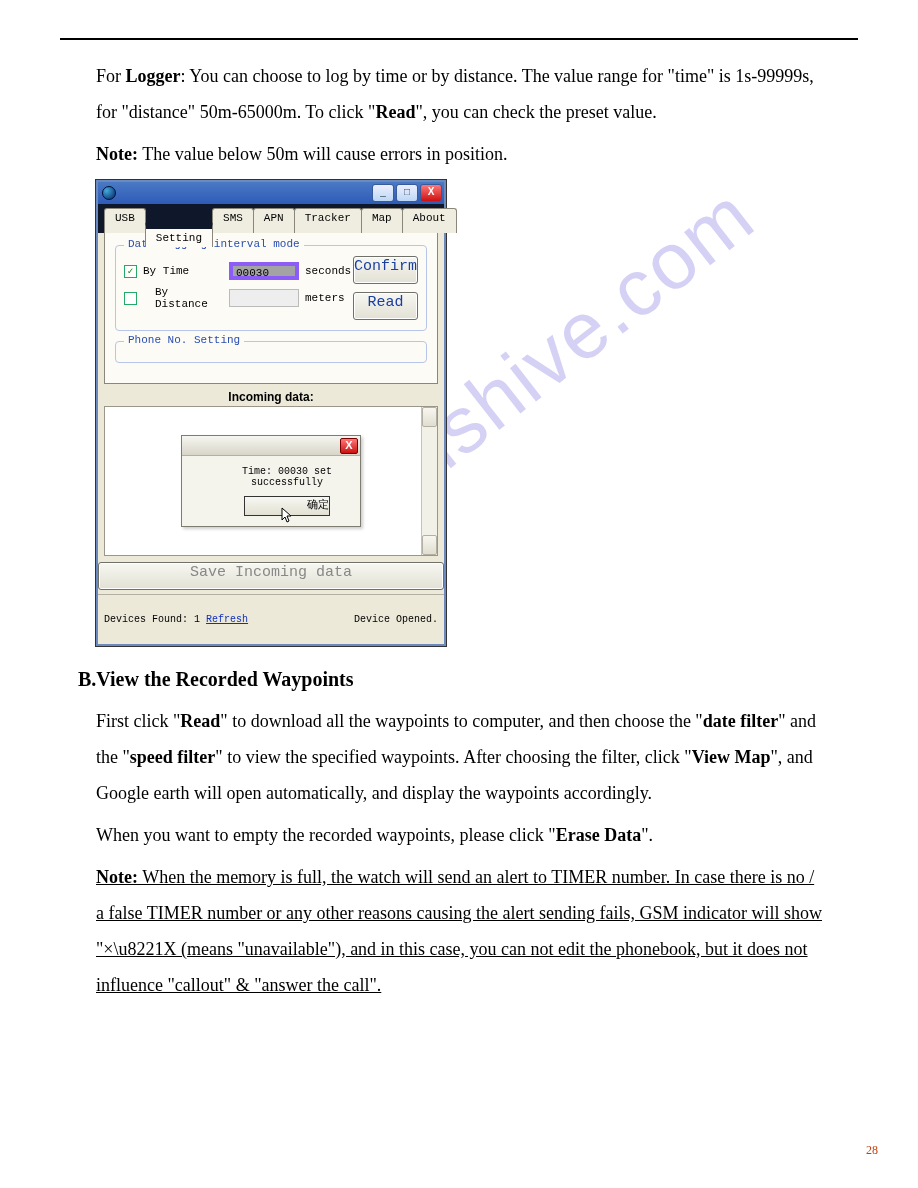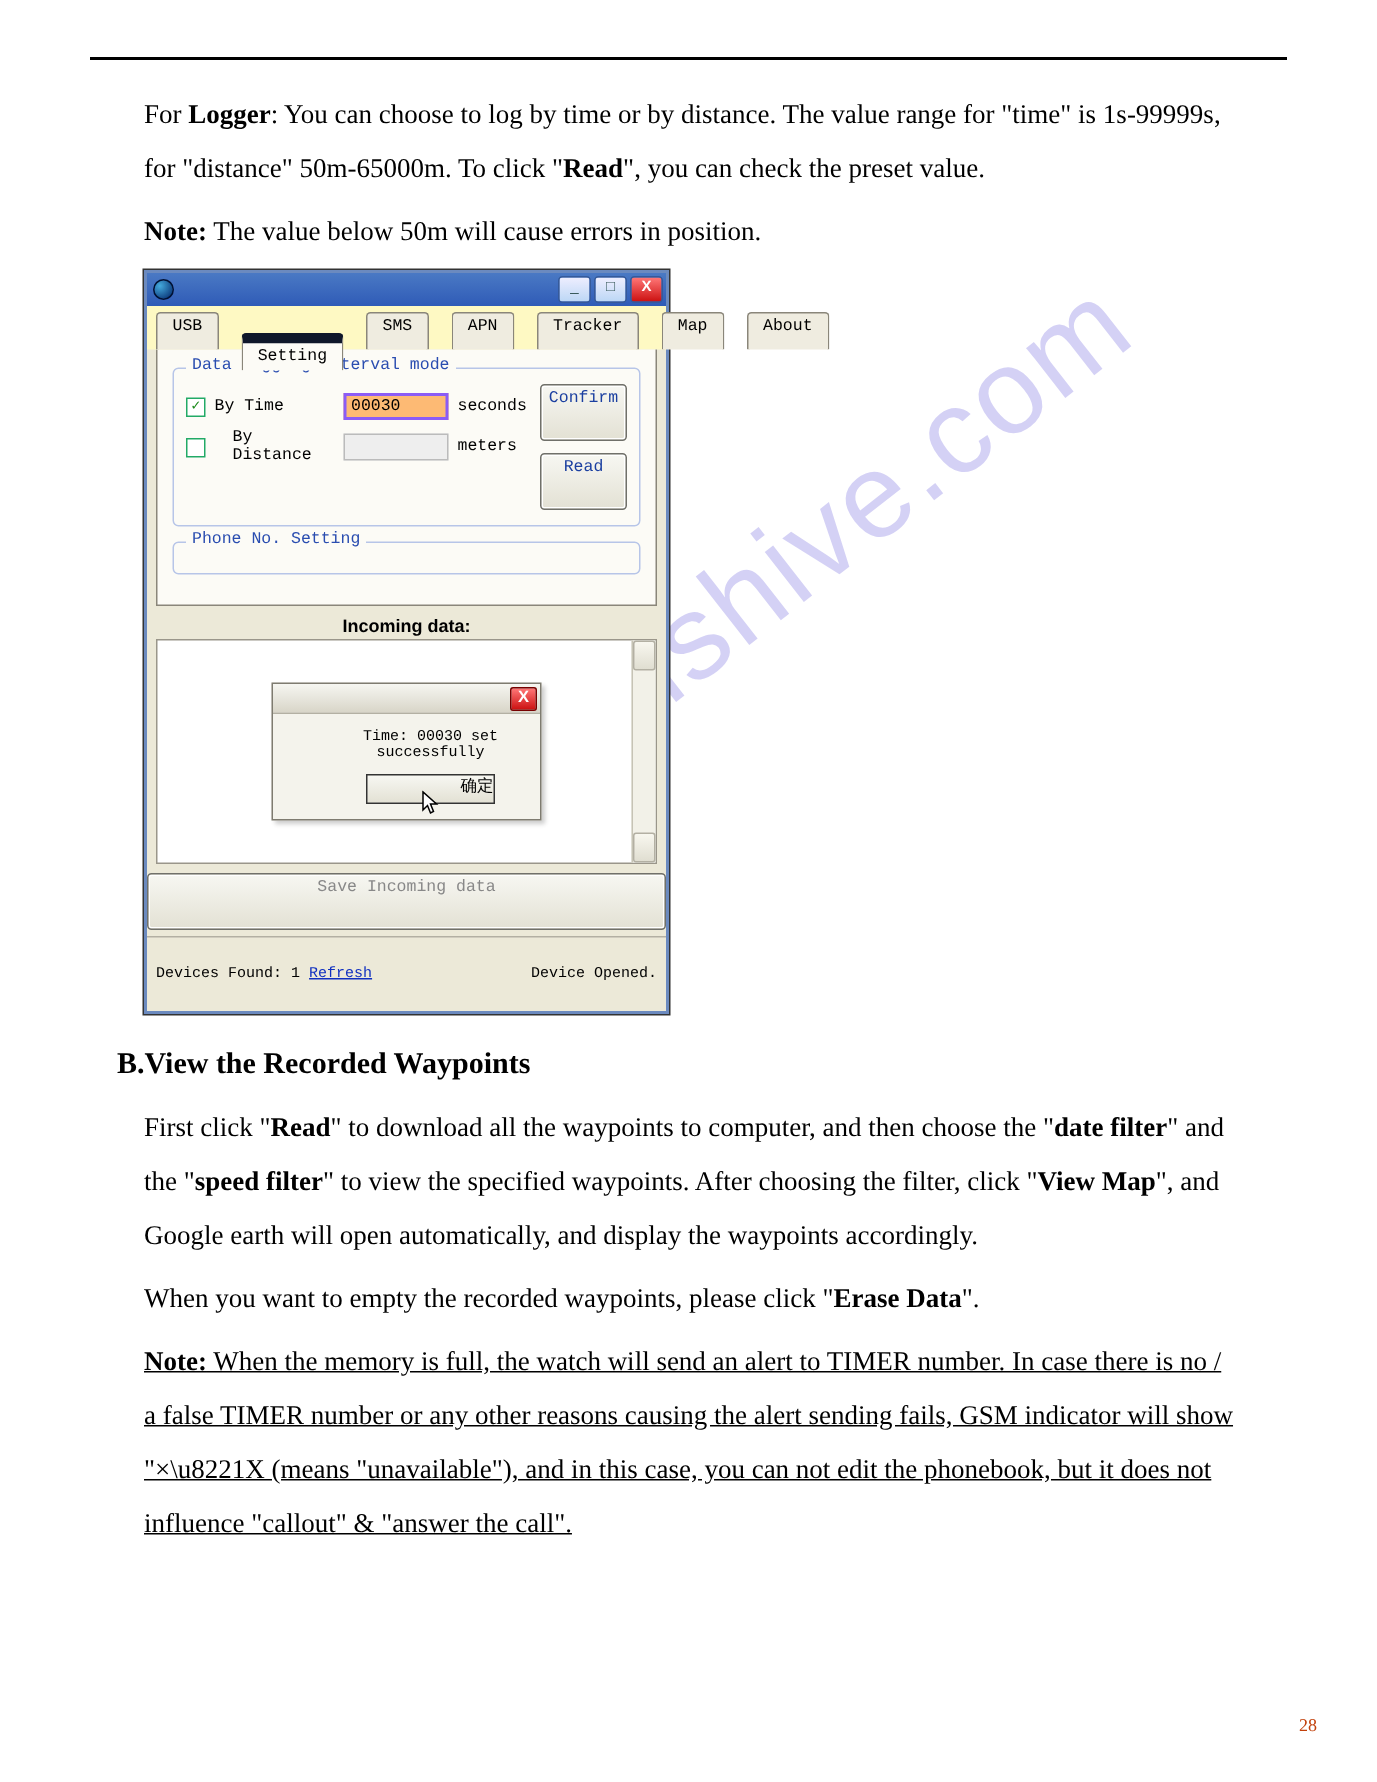--- a/index.html
+++ b/index.html
@@ -82,23 +82,23 @@
     width: 22px; height: 18px;
     background: linear-gradient(#eef,#bcd7f5);
     border: 1px solid #365a9a;
     border-radius: 3px;
     font-size: 10px; text-align:center; line-height:14px;
     color:#355;
   }
   .wbtn.close { background: linear-gradient(#f77,#c11); color:#fff; font-weight:bold; }
   .tabs {
     display:flex;
-    background:#fef9c3;
+    background:#0f172a;
     padding: 4px 6px 0 6px;
-    gap:16px;
+    gap:0;
   }
   .tab {
     padding: 3px 10px 3px 10px;
     border:1px solid #8a867a;
     border-bottom:none;
     background:#efece0;
     font-family: "Courier New", monospace;
     font-size: 11px;
     border-radius: 3px 3px 0 0;
     margin-right:-1px;
@@ -134,31 +134,31 @@
     font-size:11px;
   }
   .row { display:flex; align-items:center; gap:6px; margin:6px 0; font-family:"Courier New",monospace; }
   .chk {
     width:13px; height:13px; border:1px solid #2a6; background:#fff;
     display:inline-flex; align-items:center; justify-content:center;
     font-size:10px; color:#1a8a1a;
   }
   .chk.unchecked { color:transparent; }
   .tinput {
-    width:70px; height:18px; border:2px solid #8b5cf6; background:#fdba74;
+    width:70px; height:18px; border:4px solid #8b5cf6; background:#a3a3a3;
     font-family:"Courier New",monospace; font-size:11px; padding:1px 3px;
   }
   .tinput.dis { background:#eee; border:1px solid #bbb; }
   .btn3d {
-    min-width:58px; height:38px;
+    min-width:58px; height:28px;
     background:linear-gradient(#f7f7f2,#e3e1d4);
     border:1px solid #70706a;
     border-radius:3px;
     font-family:"Courier New",monospace;
-    font-size:11px;
+    font-size:15px;
     color:#1b3fa0;
     text-align:center;
     line-height:19px;
     box-shadow: inset 0 0 0 1px #fff;
   }
   .rcol { margin-left:auto; display:flex; flex-direction:column; gap:8px; }
   .phone-lbl { width:70px; display:inline-block; }
   .phone-in {
     width:90px; height:20px; border:1px solid #888; background:#fff;
     box-shadow: inset 1px 1px 2px rgba(0,0,0,.2);

